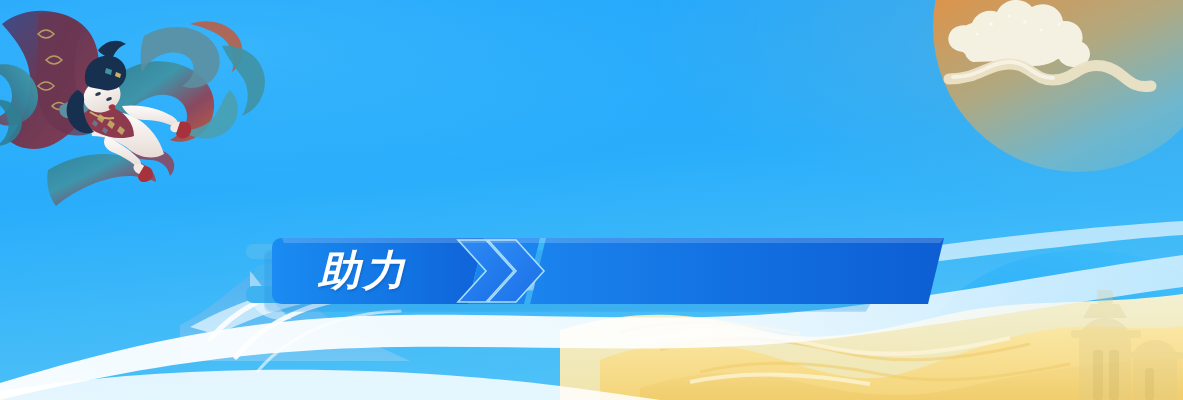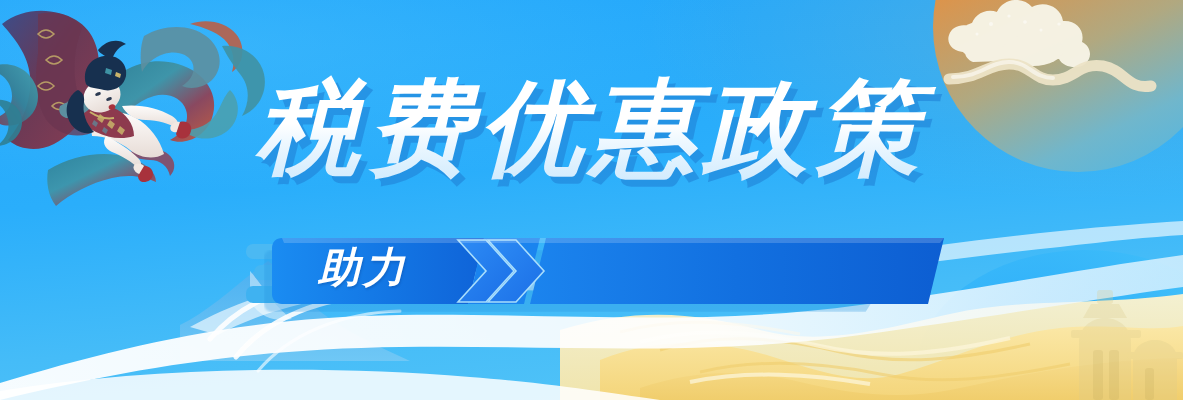--- a/index.html
+++ b/index.html
@@ -131,21 +131,20 @@
     position: absolute;
     left: 72px; top: 14px;
     font-size: 42px;
     font-weight: bold;
     font-style: italic;
     color: #ffffff;
     letter-spacing: 3px;
     line-height: 50px;
     text-shadow: 1px 2px 2px rgba(12,70,150,0.30);
     white-space: nowrap;
-    font-family: Liberation Mono, monospace;
   }
   #ribbon-text-right {
     position: absolute;
     left: 292px; top: 14px;
     font-size: 42px;
     font-weight: bold;
     font-style: italic;
     color: #ffffff;
     letter-spacing: 3px;
     line-height: 50px;
@@ -396,23 +395,20 @@
         <rect x="74" y="82" width="56" height="7" rx="2"></rect>
       </g>
       <g fill="#b8a65f" opacity="0.4">
         <rect x="40" y="80" width="10" height="50" rx="3"></rect>
         <rect x="56" y="80" width="10" height="50" rx="3"></rect>
         <rect x="92" y="98" width="9" height="32" rx="3"></rect>
       </g>
     </svg>
   </div>
 
-  <div id="title-wrap">
-    <div id="main-title">税费优惠政策</div>
-  </div>
 
   <div id="ribbon-wrap">
 
     <div class="speed-bar" id="speed-bar-1"></div>
     <div class="speed-bar" id="speed-bar-2"></div>
     <div class="speed-bar" id="speed-bar-3"></div>
 
     <div id="ribbon-shadow"></div>
 
     <div id="ribbon-body">

